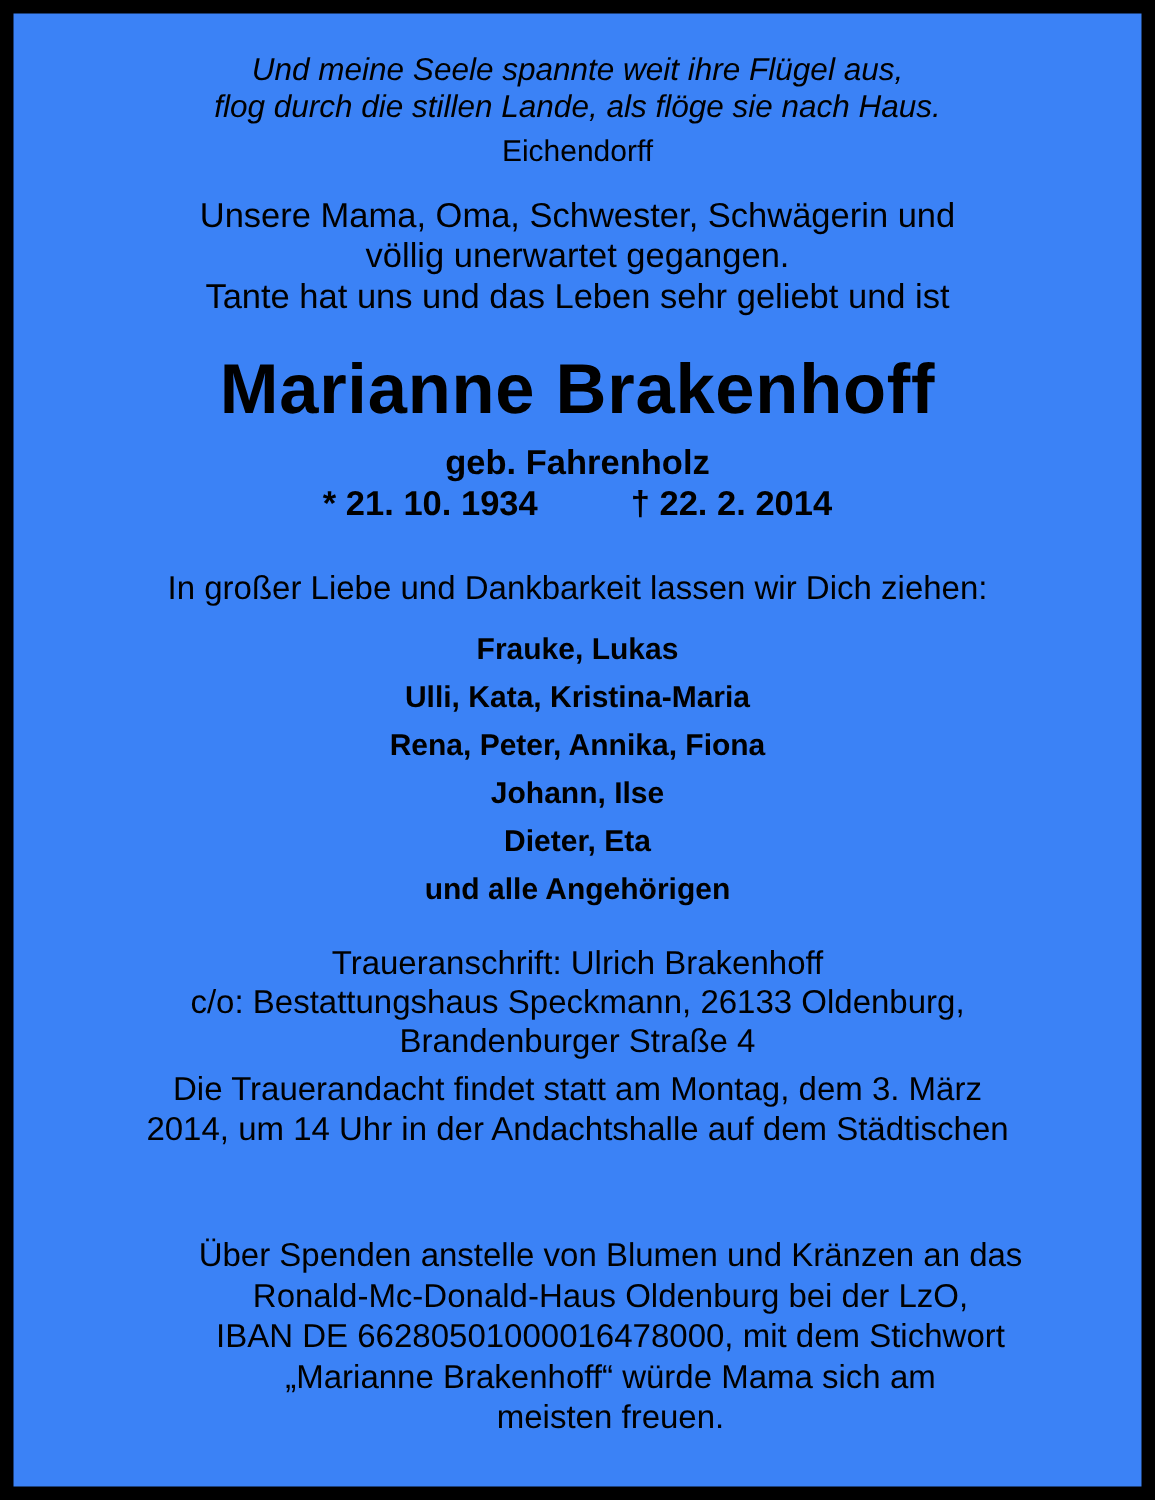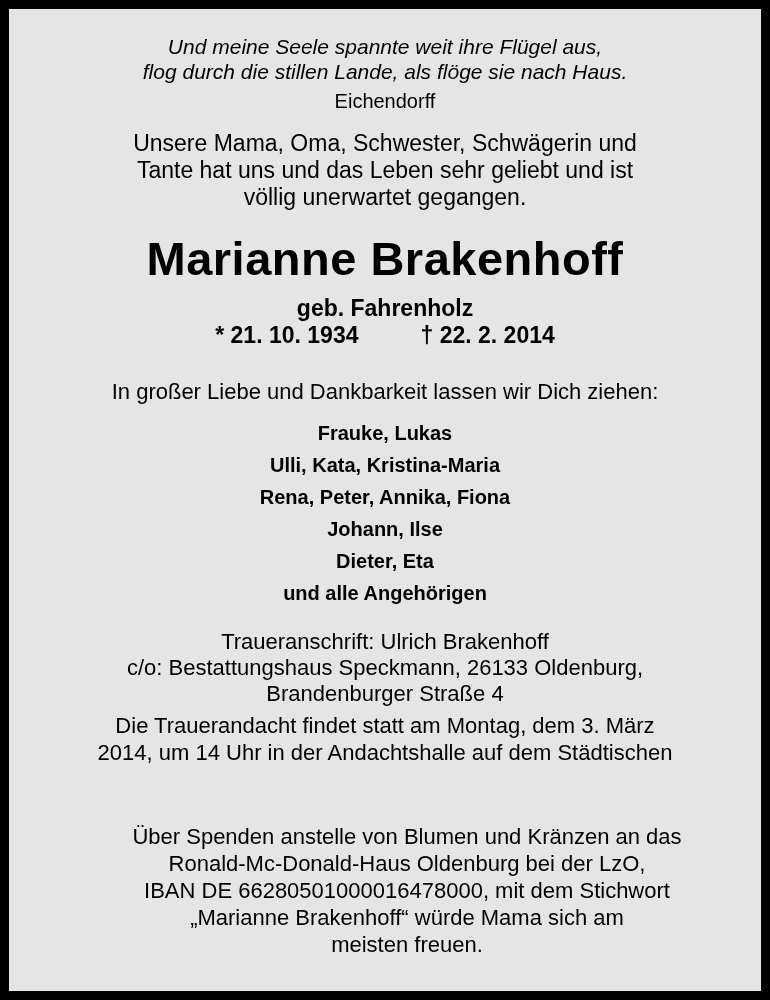--- a/index.html
+++ b/index.html
@@ -5,21 +5,21 @@
     html, body { margin: 0; padding: 0; background: #000000; }
     body { width: 770px; height: 1000px; overflow: hidden; }
     .frame {
       position: absolute; left: 0; top: 0;
       width: 770px; height: 1000px;
       background: #000000;
     }
     .sheet {
       position: absolute;
       left: 9px; top: 9px; right: 9px; bottom: 9px;
-      background: #e5e5e5;
+      background: #3b82f6;
       color: #000000;
       font-family: "Liberation Sans", sans-serif;
       text-align: center;
     }
     .line { display: block; white-space: nowrap; }
     .abs { position: absolute; left: 0; right: 0; }
 
     .quote { top: 25px; font-size: 21px; line-height: 25px; font-style: italic; }
     .author { top: 80px; font-size: 20px; line-height: 24px; }
     .intro { top: 121px; font-size: 23px; line-height: 27px; }
@@ -42,22 +42,22 @@
   <div class="sheet">
 
     <div class="abs quote">
       <span class="line">Und meine Seele spannte weit ihre Flügel aus,</span>
       <span class="line">flog durch die stillen Lande, als flöge sie nach Haus.</span>
     </div>
     <div class="abs author">Eichendorff</div>
 
     <div class="abs intro">
       <span class="line">Unsere Mama, Oma, Schwester, Schwägerin und</span>
+      <span class="line">völlig unerwartet gegangen.</span>
       <span class="line">Tante hat uns und das Leben sehr geliebt und ist</span>
-      <span class="line">völlig unerwartet gegangen.</span>
     </div>
 
     <div class="abs name">Marianne Brakenhoff</div>
     <div class="abs maiden">geb. Fahrenholz</div>
     <div class="abs dates">
       <span class="birth">* 21. 10. 1934</span><span class="gap"></span><span class="death">† 22. 2. 2014</span>
     </div>
 
     <div class="abs farewell">In großer Liebe und Dankbarkeit lassen wir Dich ziehen:</div>
 

